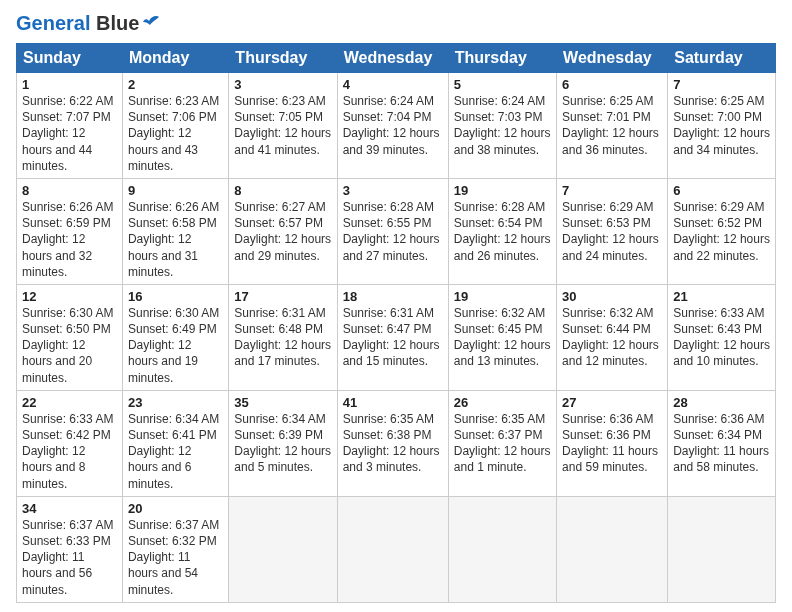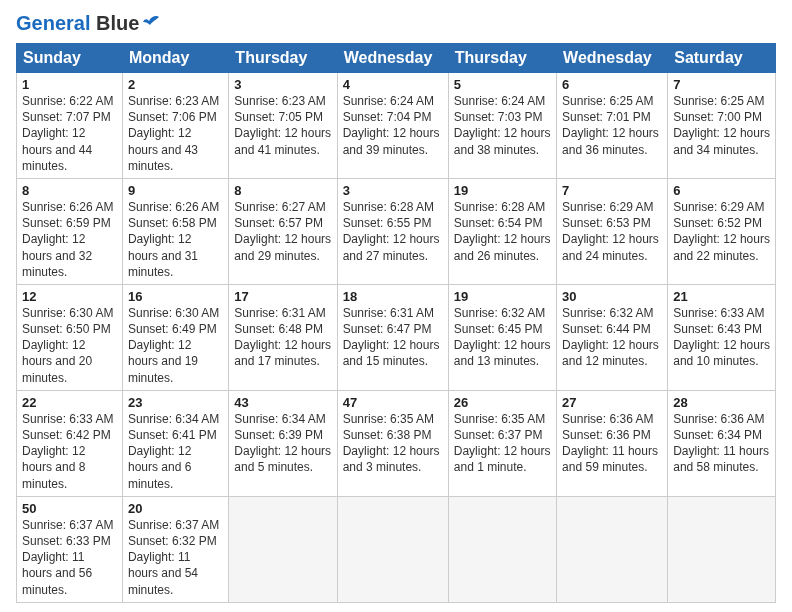--- a/index.html
+++ b/index.html
@@ -203,43 +203,43 @@
         <tr>
           <td>
             <span class="day-num">22</span>
 <div class="day-info">Sunrise: 6:33 AM<br>Sunset: 6:42 PM<br>Daylight: 12 hours and 8 minutes.</div>
           </td>
           <td>
             <span class="day-num">23</span>
 <div class="day-info">Sunrise: 6:34 AM<br>Sunset: 6:41 PM<br>Daylight: 12 hours and 6 minutes.</div>
           </td>
           <td>
-            <span class="day-num">43</span>
+            <span class="day-num">35</span>
 <div class="day-info">Sunrise: 6:34 AM<br>Sunset: 6:39 PM<br>Daylight: 12 hours and 5 minutes.</div>
           </td>
           <td>
-            <span class="day-num">47</span>
+            <span class="day-num">41</span>
 <div class="day-info">Sunrise: 6:35 AM<br>Sunset: 6:38 PM<br>Daylight: 12 hours and 3 minutes.</div>
           </td>
           <td>
             <span class="day-num">26</span>
 <div class="day-info">Sunrise: 6:35 AM<br>Sunset: 6:37 PM<br>Daylight: 12 hours and 1 minute.</div>
           </td>
           <td>
             <span class="day-num">27</span>
 <div class="day-info">Sunrise: 6:36 AM<br>Sunset: 6:36 PM<br>Daylight: 11 hours and 59 minutes.</div>
           </td>
           <td>
             <span class="day-num">28</span>
 <div class="day-info">Sunrise: 6:36 AM<br>Sunset: 6:34 PM<br>Daylight: 11 hours and 58 minutes.</div>
           </td>
         </tr>
         <tr>
           <td>
-            <span class="day-num">50</span>
+            <span class="day-num">34</span>
 <div class="day-info">Sunrise: 6:37 AM<br>Sunset: 6:33 PM<br>Daylight: 11 hours and 56 minutes.</div>
           </td>
           <td>
             <span class="day-num">20</span>
 <div class="day-info">Sunrise: 6:37 AM<br>Sunset: 6:32 PM<br>Daylight: 11 hours and 54 minutes.</div>
           </td>
           <td class="empty"></td>
           <td class="empty"></td>
           <td class="empty"></td>
           <td class="empty"></td>

